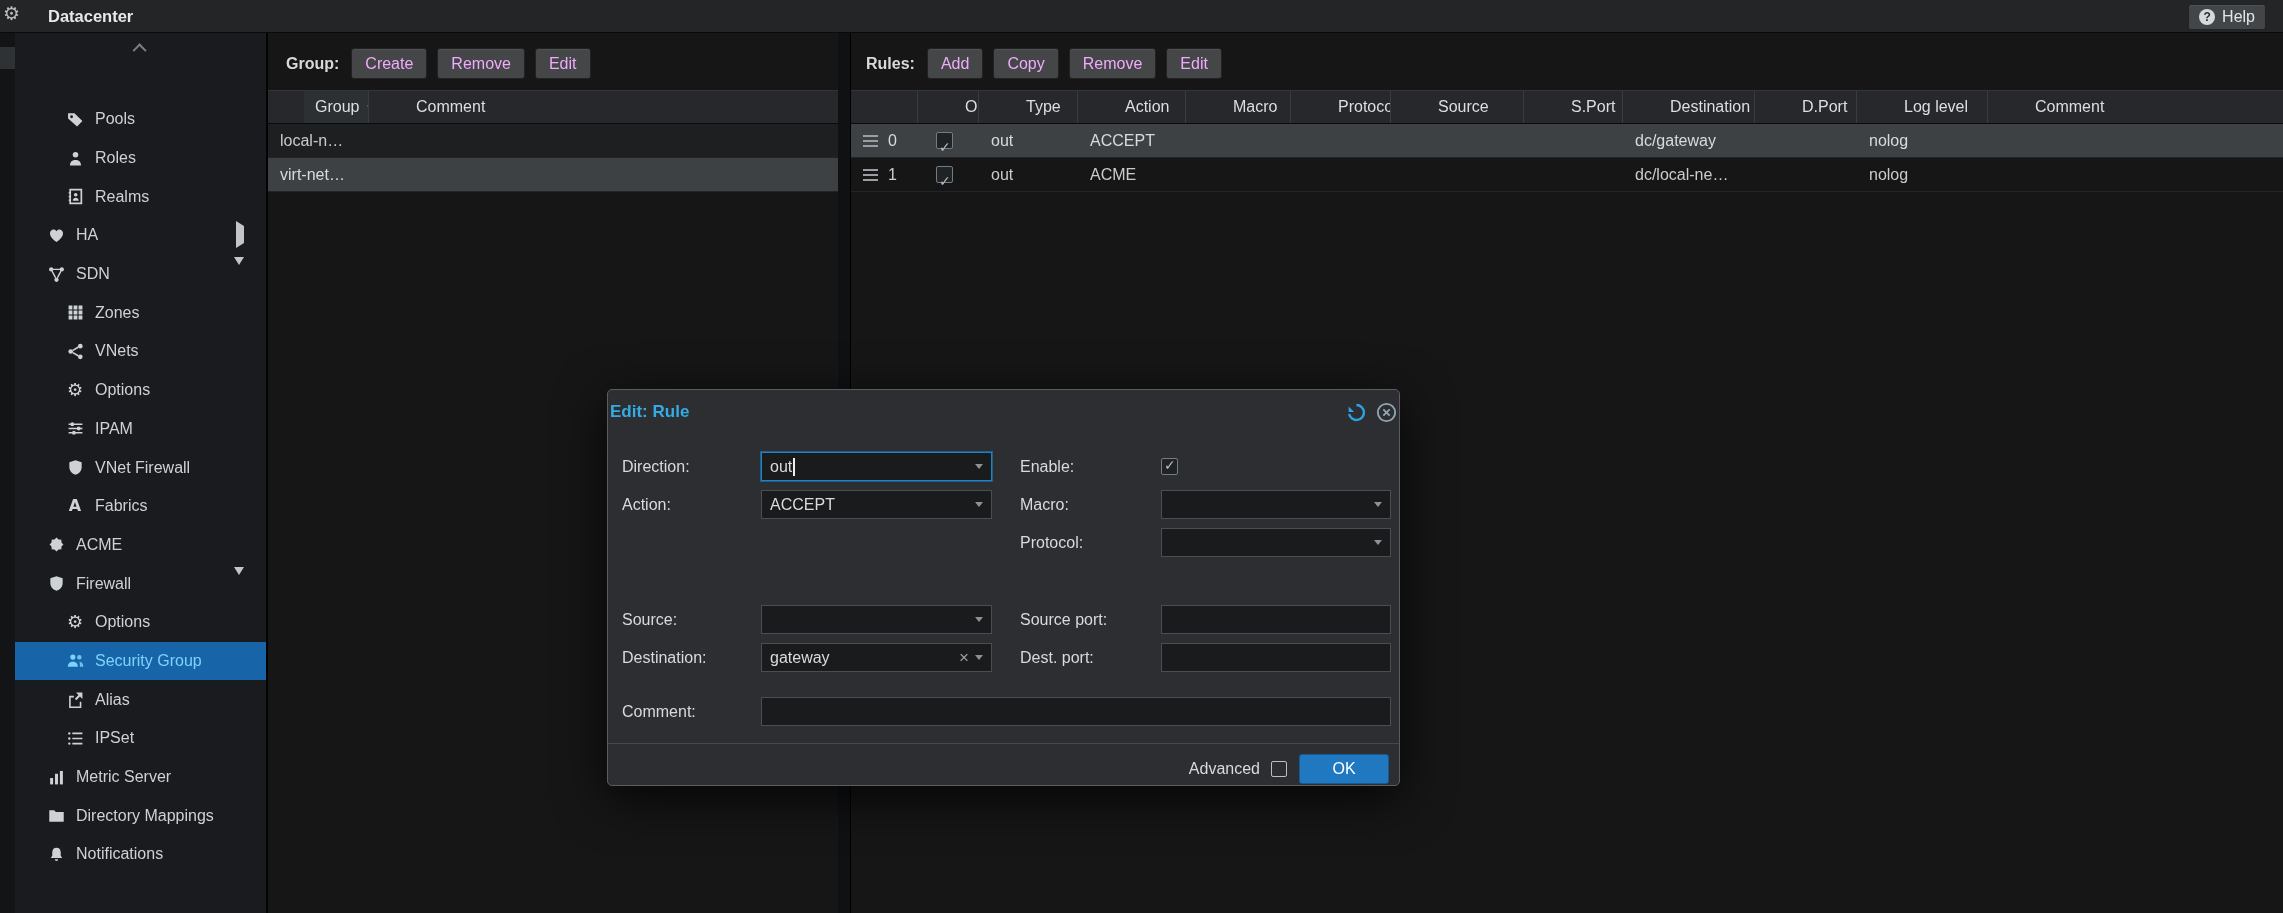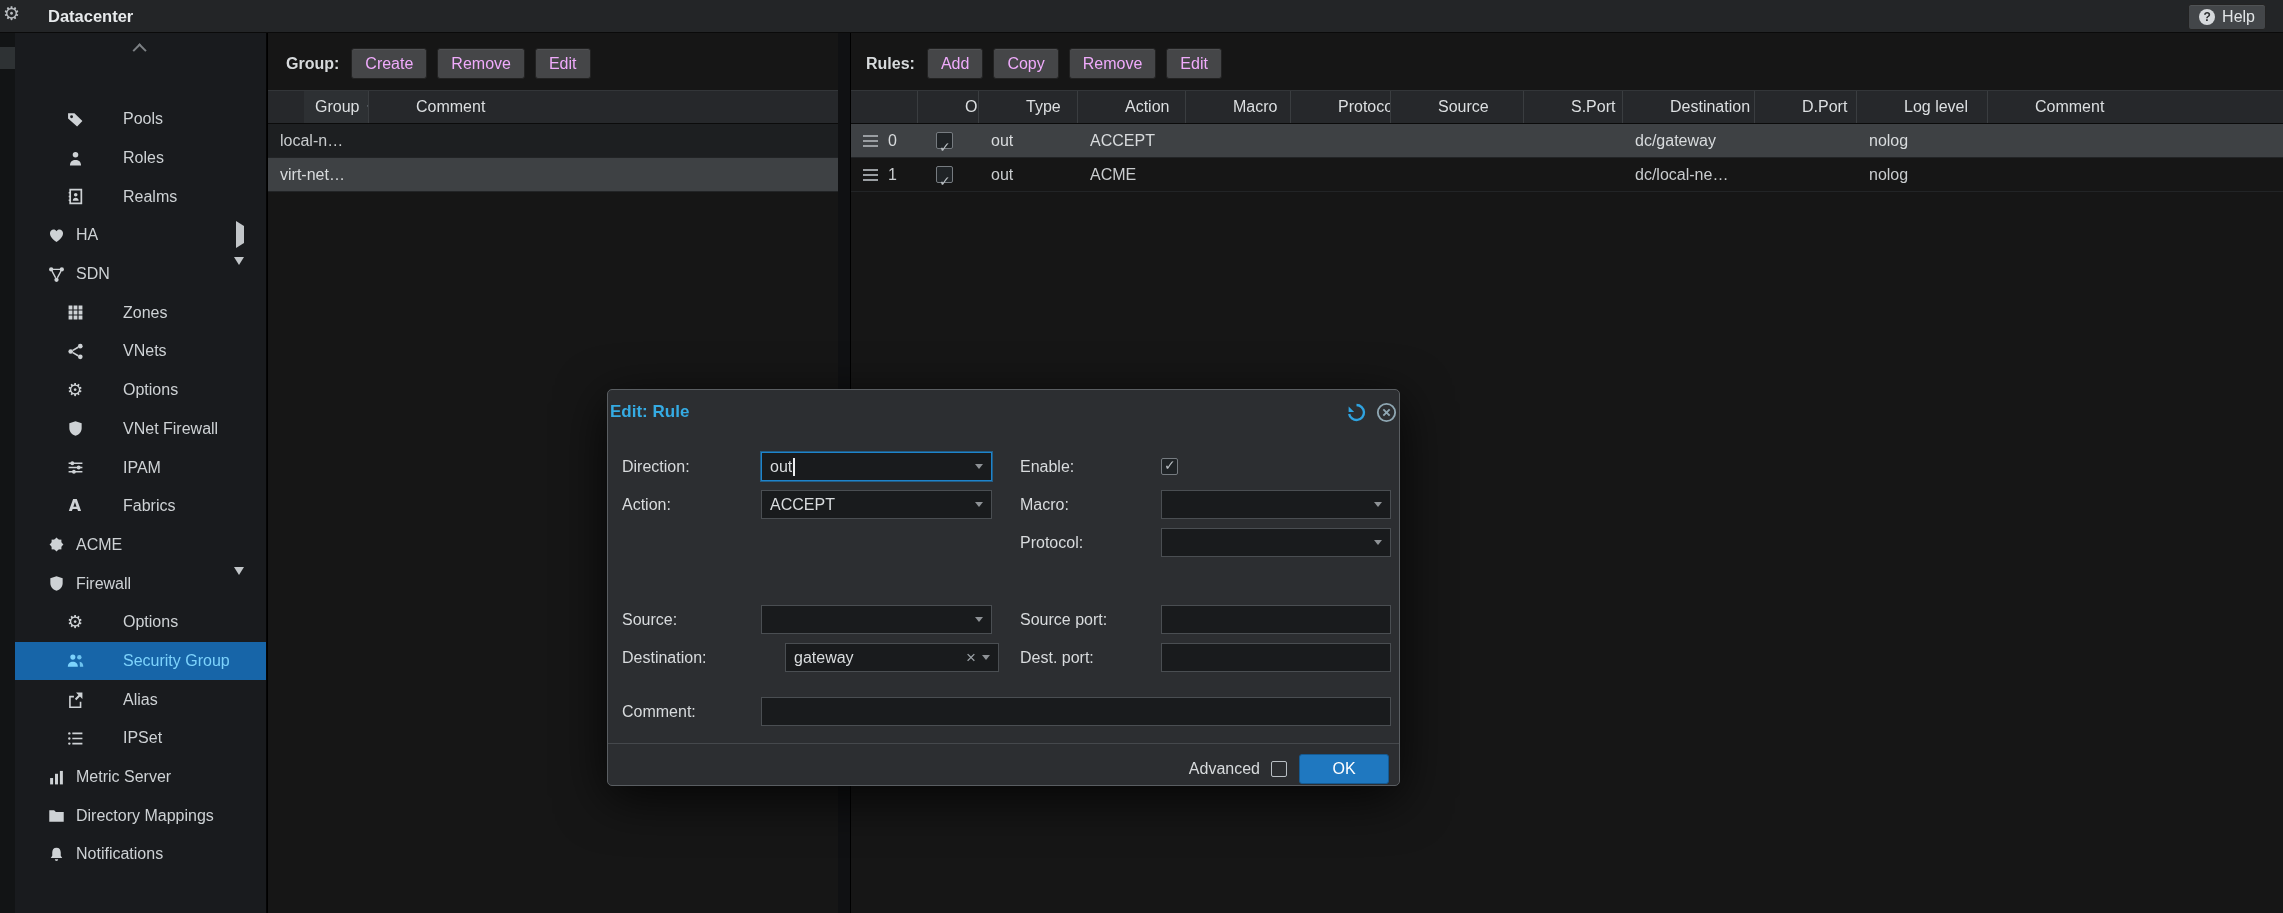--- a/index.html
+++ b/index.html
@@ -27,21 +27,21 @@
   
   .left-strip{ position:absolute; left:0; top:33px; width:15px; height:880px; background:#121415; }
   .left-strip-block{ position:absolute; left:0; top:14px; width:15px; height:22px; background:#2e3234; }
   
   .sidebar{ position:absolute; left:15px; top:33px; width:252px; height:880px; background:#191b1e; border-right:1px solid #050505; }
   .scroll-up{ position:absolute; left:0; top:6px; width:100%; height:20px; display:flex; align-items:center; justify-content:center; cursor:pointer; }
   .chev-up{ width:10px; height:10px; border-left:2px solid #7c8084; border-top:2px solid #7c8084; transform:rotate(45deg) translateY(2px); }
   .sb-list{ position:absolute; left:0; top:67px; width:100%; }
   .sb-item{ position:relative; height:38.7px; display:flex; align-items:center; color:#ced2d5; cursor:pointer; }
   .sb-item.lvl0{ padding-left:30px; }
-  .sb-item.lvl1{ padding-left:49px;gap:28px; }
+  .sb-item.lvl1{ padding-left:49px; }
   .sb-item.sel{ background:var(--selection); color:#7dd3fc; }
   .ico{ width:22px; height:18px; margin-right:9px; display:flex; align-items:center; justify-content:center; flex:0 0 22px; }
   .ico svg{ width:17px; height:17px; fill:currentColor; }
   .uico{ font-size:18px; line-height:1; font-family:"DejaVu Sans",sans-serif; }
   .uico.bold{ font-weight:700; font-size:16px; }
   .exp{ position:absolute; right:22px; top:50%; transform:translateY(-50%); }
   .tri-r{ width:0; height:0; border-left:8px solid #c2c6c9; border-top:5px solid transparent; border-bottom:5px solid transparent; }
   .tri-d{ width:0; height:0; border-top:8px solid #c2c6c9; border-left:5px solid transparent; border-right:5px solid transparent; }
   
   .group-panel{ position:absolute; left:267px; top:33px; width:571px; height:896px; background:#161616; border-left:1px solid #000; }
@@ -194,36 +194,36 @@
       </div>
 
       <div class="sb-item lvl1">
         <span class="ico uico">⚙</span>
         <span>Options</span>
       </div>
 
       <div class="sb-item lvl1">
         <span class="ico">
             <svg viewBox="0 0 16 16">
-              <path d="M8 1.2 13.8 3v4.5c0 3.9-2.6 6.3-5.8 7.3-3.2-1-5.8-3.4-5.8-7.3V3z"></path>
-            </svg>
-          </span>
-        <span>VNet Firewall</span>
-      </div>
-
-      <div class="sb-item lvl1">
-        <span class="ico">
-            <svg viewBox="0 0 16 16">
               <path d="M1.5 4h13M1.5 8h13M1.5 12h13" stroke="currentColor" stroke-width="1.4"></path>
               <circle cx="5" cy="4" r="1.8"></circle>
               <circle cx="11" cy="8" r="1.8"></circle>
               <circle cx="6.5" cy="12" r="1.8"></circle>
             </svg>
           </span>
         <span>IPAM</span>
+      </div>
+
+      <div class="sb-item lvl1">
+        <span class="ico">
+            <svg viewBox="0 0 16 16">
+              <path d="M8 1.2 13.8 3v4.5c0 3.9-2.6 6.3-5.8 7.3-3.2-1-5.8-3.4-5.8-7.3V3z"></path>
+            </svg>
+          </span>
+        <span>VNet Firewall</span>
       </div>
 
       <div class="sb-item lvl1">
         <span class="ico uico bold">A</span>
         <span>Fabrics</span>
       </div>
 
       <div class="sb-item lvl0">
         <span class="ico">
             <svg viewBox="0 0 16 16">
@@ -468,21 +468,21 @@
     <div class="f-field combo" style="left:153px; top:215px; width:231px;">
       <span class="f-val"></span>
       <span class="arrow"></span>
     </div>
     <span class="f-label" style="left:412px; top:215px;">Source port:</span>
     <div class="f-field" style="left:553px; top:215px; width:230px;">
       <span class="f-val"></span>
     </div>
 
     <span class="f-label" style="left:14px; top:253px;">Destination:</span>
-    <div class="f-field combo" style="left:153px; top:253px; width:214px;margin-left:24px;">
+    <div class="f-field combo" style="left:153px; top:253px; width:231px;">
       <span class="f-val">gateway</span>
       <span class="clear-x">×</span>
       <span class="arrow" style="margin-left:0;"></span>
     </div>
     <span class="f-label" style="left:412px; top:253px;">Dest. port:</span>
     <div class="f-field" style="left:553px; top:253px; width:230px;">
       <span class="f-val"></span>
     </div>
 
     <span class="f-label" style="left:14px; top:307px;">Comment:</span>

